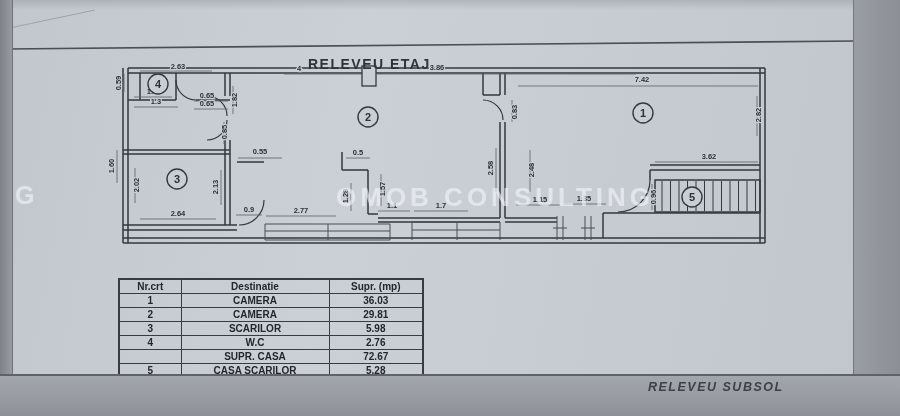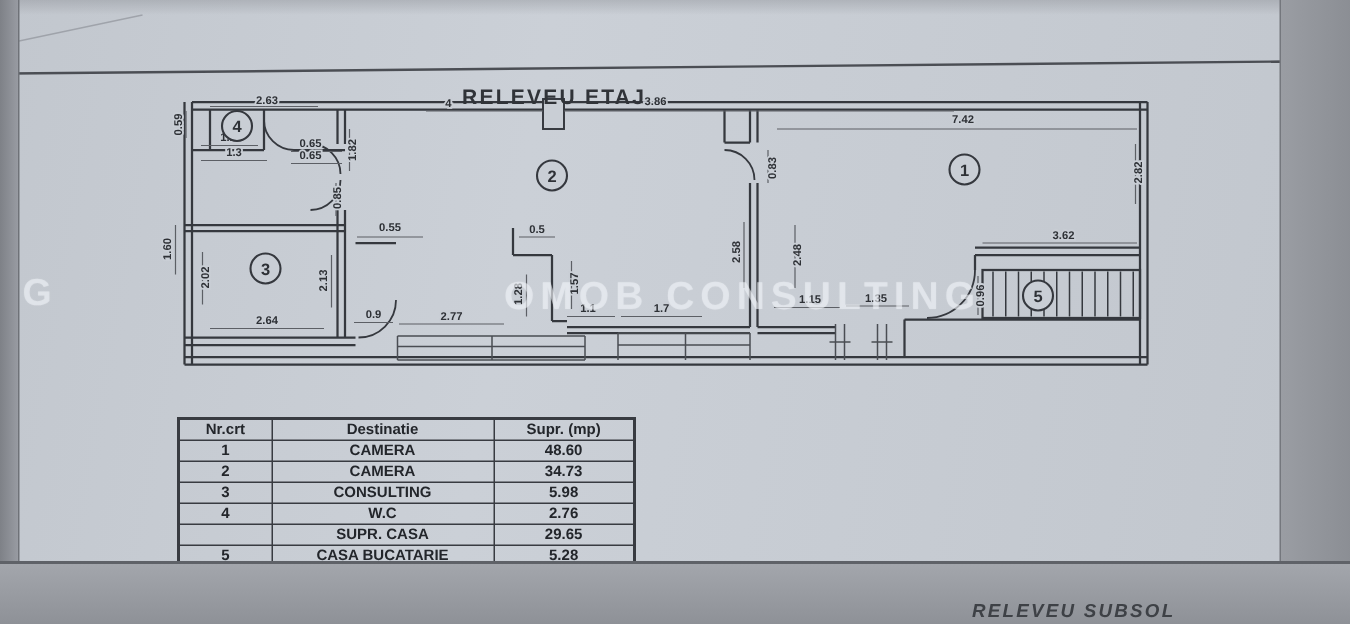--- a/index.html
+++ b/index.html
@@ -9,21 +9,21 @@
   .shade-top{position:absolute;left:0;top:0;width:100%;height:10px;
              background:linear-gradient(rgba(130,133,139,.35),rgba(130,133,139,0));}
   .strip-left{position:absolute;left:0;top:0;width:12px;height:100%;
               background:linear-gradient(90deg,#7e8187,#989ba2);border-right:1px solid #6f7278;}
   .strip-right{position:absolute;left:853px;top:0;width:47px;height:100%;
                background:linear-gradient(90deg,#9a9da3,#8b8e94);border-left:1px solid #74777d;}
   .band-bottom{position:absolute;left:0;top:374px;width:100%;height:42px;
                background:linear-gradient(#a3a6ac,#8d9096);border-top:2px solid #5f6268;}
   .page-title{position:absolute;left:308px;top:20px;font-size:14px;font-weight:bold;
               letter-spacing:1.5px;color:#303338;margin-top:36px;}
-  .footer-title{position:absolute;left:648px;top:400px;font-size:12.5px;font-weight:bold;
+  .footer-title{position:absolute;left:648px;top:380px;font-size:12.5px;font-weight:bold;
                 font-style:italic;letter-spacing:1.5px;color:#3e4146;text-align:center;}
   .wm{position:absolute;color:rgba(238,242,247,.52);font-weight:bold;white-space:nowrap;
       text-shadow:0 0 1px rgba(255,255,255,.25);pointer-events:none;}
   .wm-center{left:336px;top:182px;font-size:26px;letter-spacing:4px;}
   .wm-left{left:-5px;top:181px;font-size:25px;letter-spacing:2px;}
   .wm-right{left:858px;top:181px;font-size:25px;letter-spacing:2px;}
   .plan{position:absolute;left:0;top:0;width:900px;height:416px;}
   .dim-label{font:600 7.5px "Liberation Sans",sans-serif;fill:#2e3136;text-anchor:middle;
              paint-order:stroke;stroke:#c9ced5;stroke-width:2.4px;}
   .room-circle{fill:#c9ced5;stroke:#35383e;stroke-width:1.4;}
@@ -177,45 +177,45 @@
         <tr>
           <th>Nr.crt</th>
           <th>Destinatie</th>
           <th>Supr. (mp)</th>
         </tr>
       </thead>
     <tbody id="area-table-body">
         <tr>
           <td>1</td>
           <td>CAMERA</td>
-          <td>48.60</td>
+          <td>36.03</td>
         </tr>
         <tr>
           <td>2</td>
           <td>CAMERA</td>
-          <td>34.73</td>
+          <td>29.81</td>
         </tr>
         <tr>
           <td>3</td>
-          <td>CONSULTING</td>
+          <td>SCARILOR</td>
           <td>5.98</td>
         </tr>
         <tr>
           <td>4</td>
           <td>W.C</td>
           <td>2.76</td>
         </tr>
         <tr>
           <td></td>
           <td>SUPR. CASA</td>
-          <td>29.65</td>
+          <td>72.67</td>
         </tr>
         <tr>
           <td>5</td>
-          <td>CASA BUCATARIE</td>
+          <td>CASA SCARILOR</td>
           <td>5.28</td>
         </tr>
         <tr>
           <td></td>
           <td>SUPR. TOTALA</td>
           <td>76.13</td>
         </tr>
       </tbody>
   </table>
 

